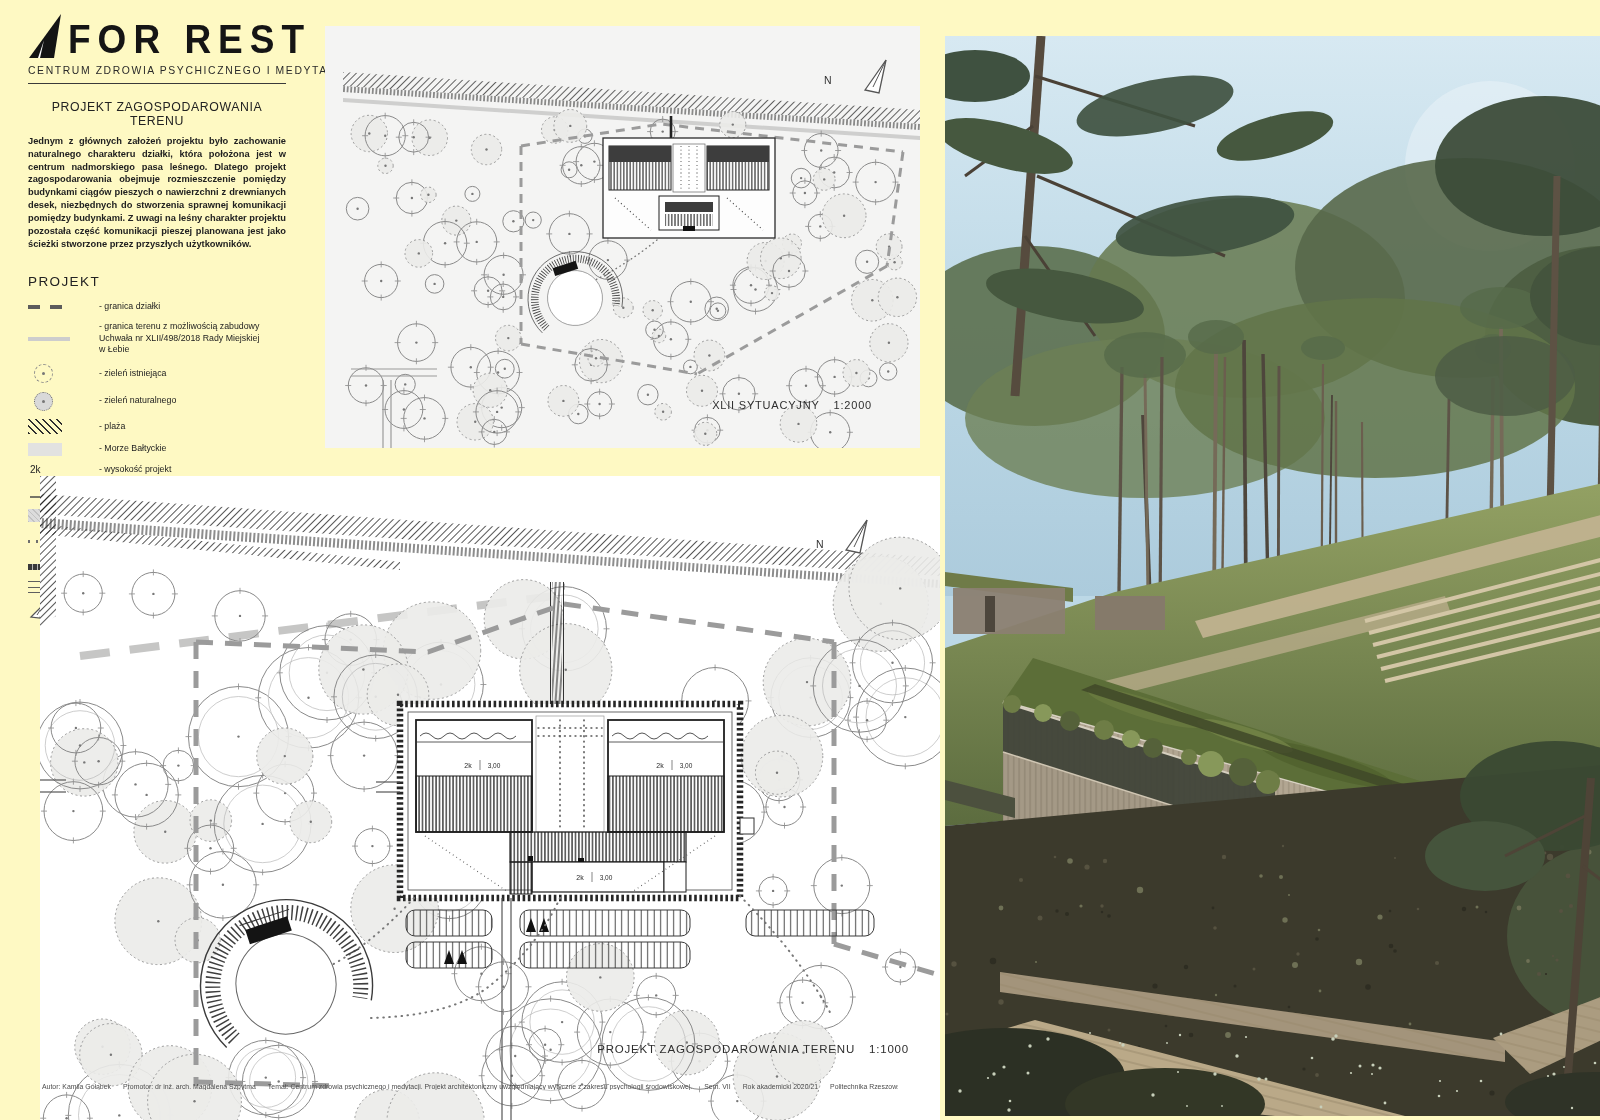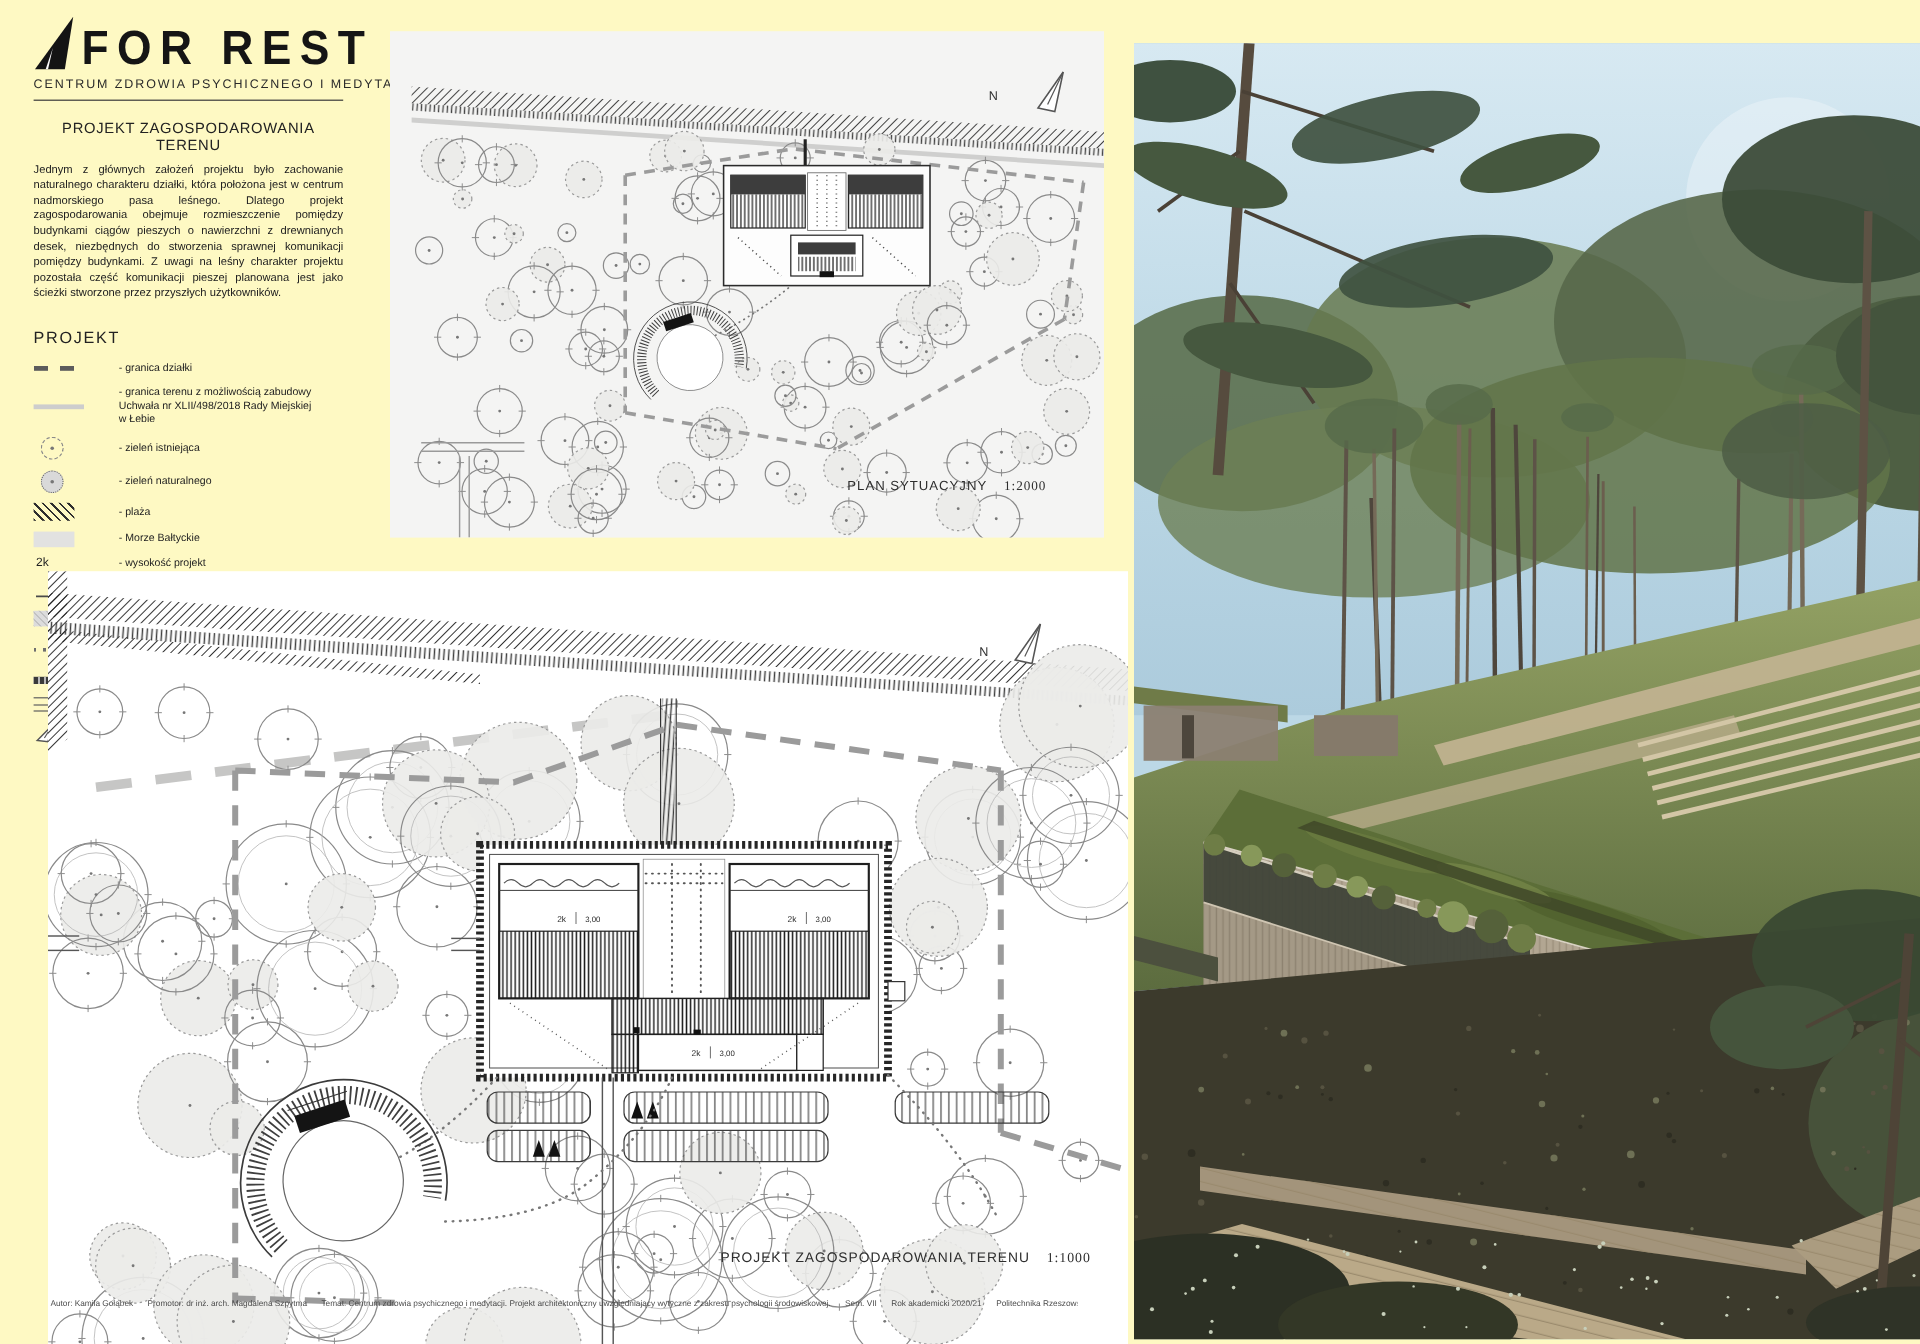--- a/index.html
+++ b/index.html
@@ -8,21 +8,21 @@
   
   #leftcol{position:absolute;left:28px;top:14px;width:258px;}
   .logo-row{display:flex;align-items:flex-end;gap:6px;}
   .logo-mark{width:34px;height:44px;flex:0 0 auto;}
   .logo-title{font-size:37px;font-weight:700;letter-spacing:7px;line-height:1;color:#151515;
               transform:scaleY(1.08);white-space:nowrap;}
   .logo-sub{margin-top:7px;font-size:10.4px;letter-spacing:1.6px;color:#2a2a2a;
             border-bottom:1.6px solid #3a3a3a;padding-bottom:7px;white-space:nowrap;}
   .intro{margin-top:16px;}
   .intro h2{margin:0 0 7px 0;font-size:12.3px;font-weight:400;letter-spacing:.6px;text-align:center;color:#222;}
-  .intro p{margin:0;font-size:9.3px;line-height:1.38;text-align:justify;color:#212121;}
+  .intro p{margin:0;font-size:9.3px;line-height:1.38;text-align:justify;color:#212121;font-weight:bold;}
   .legend{margin-top:24px;}
   .legend h3{margin:0 0 12px 0;font-size:13.5px;font-weight:400;letter-spacing:1.4px;color:#222;}
   .lg-row{display:flex;align-items:center;margin-bottom:8.5px;gap:15px;}
   .lg-sym{width:56px;flex:0 0 56px;display:flex;justify-content:flex-start;align-items:center;}
   .lg-lab{font-size:8.8px;line-height:1.3;color:#222;white-space:pre-line;}
   
   .sym-dash{width:42px;height:4px;background:repeating-linear-gradient(90deg,#5c5c5c 0 12px,transparent 12px 22px);}
   .sym-gray{width:42px;height:4px;background:#cdcdcd;}
   .sym-circle-e{width:17px;height:17px;border:1.2px dashed #8a8a8a;border-radius:50%;position:relative;margin-left:6px;}
   .sym-circle-e::after,.sym-circle-p::after{content:"";position:absolute;left:50%;top:50%;width:3px;height:3px;margin:-1.5px;
@@ -38,21 +38,21 @@
        background-image:repeating-linear-gradient(90deg,transparent 0 4px,#b9b9b9 4px 5px);}
   .sym-road{width:42px;height:10px;border-top:1.4px solid #5f5f5f;border-bottom:1.4px solid #5f5f5f;
        background:linear-gradient(#5f5f5f,#5f5f5f) center/100% 1.2px no-repeat;}
   
   .panel{position:absolute;}
   .panel svg{display:block;width:100%;height:100%;}
   #plan1{left:285px;top:10px;width:595px;height:422px;background:#f4f4f3;}
   #plan2{left:0px;top:460px;width:900px;height:660px;background:#ffffff;}
   #render{left:905px;top:20px;width:690px;height:1080px;background:#bcd8e6;}
   .caption{position:absolute;font-size:11px;letter-spacing:.8px;color:#2e2e2e;white-space:nowrap;text-align:right;}
-  .caption .sc{margin-left:14px;font-family:Liberation Serif, serif;}
+  .caption .sc{margin-left:14px;}
   #cap1{left:520px;top:399px;width:352px;}
   #cap2{left:494px;top:1043px;width:415px;font-size:11.5px;}
   .northN{position:absolute;font-size:10.5px;color:#333;}
   
   #footer{position:absolute;left:42px;top:1083px;width:856px;overflow:hidden;white-space:nowrap;
           font-size:6.9px;color:#4c4c4c;}
   #footer span{margin-right:12px;}
 </style>
 </head>
 <body>
@@ -587,21 +587,21 @@
       </g>
 
       <g transform="translate(540,34)">
         <path d="M0,30 L21,0 L14,33 Z" fill="#fff" stroke="#555" stroke-width="1.3"></path>
         <path d="M21,0 L8,27" stroke="#555" stroke-width="1"></path>
       </g>
     </svg>
   </figure>
   <span class="northN" style="left:824px;top:74px;">N</span>
   <div class="caption" id="cap1">
-    <span>PLAN SYTUACYJNY</span><span class="sc">1:2000</span>
+    <span>XLII SYTUACYJNY</span><span class="sc">1:2000</span>
   </div>
 
   <figure class="panel" id="plan2">
     <svg viewBox="0 0 900 660">
       <defs>
         <pattern id="p2hatch" width="5" height="5" patternUnits="userSpaceOnUse" patternTransform="rotate(45)">
           <line x1="0" y1="0" x2="0" y2="5" stroke="#1d1d1d" stroke-width="1.5"></line>
         </pattern>
         <pattern id="p2tick" width="4" height="10" patternUnits="userSpaceOnUse" patternTransform="rotate(4)">
           <line x1="2" y1="0" x2="2" y2="10" stroke="#3f3f3f" stroke-width="1.2"></line>

